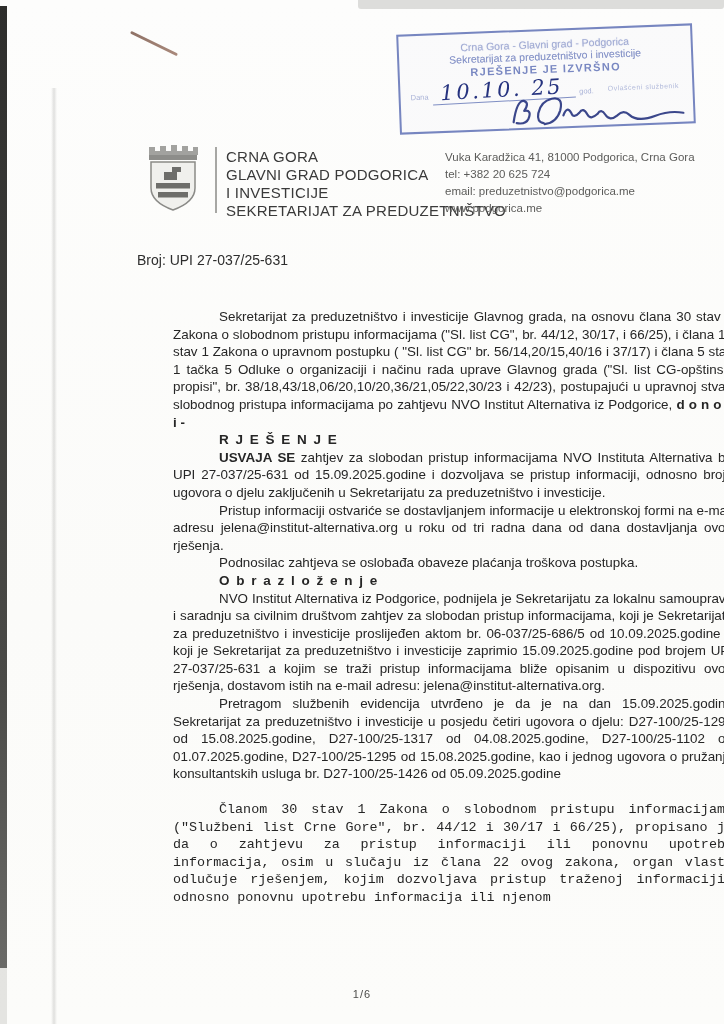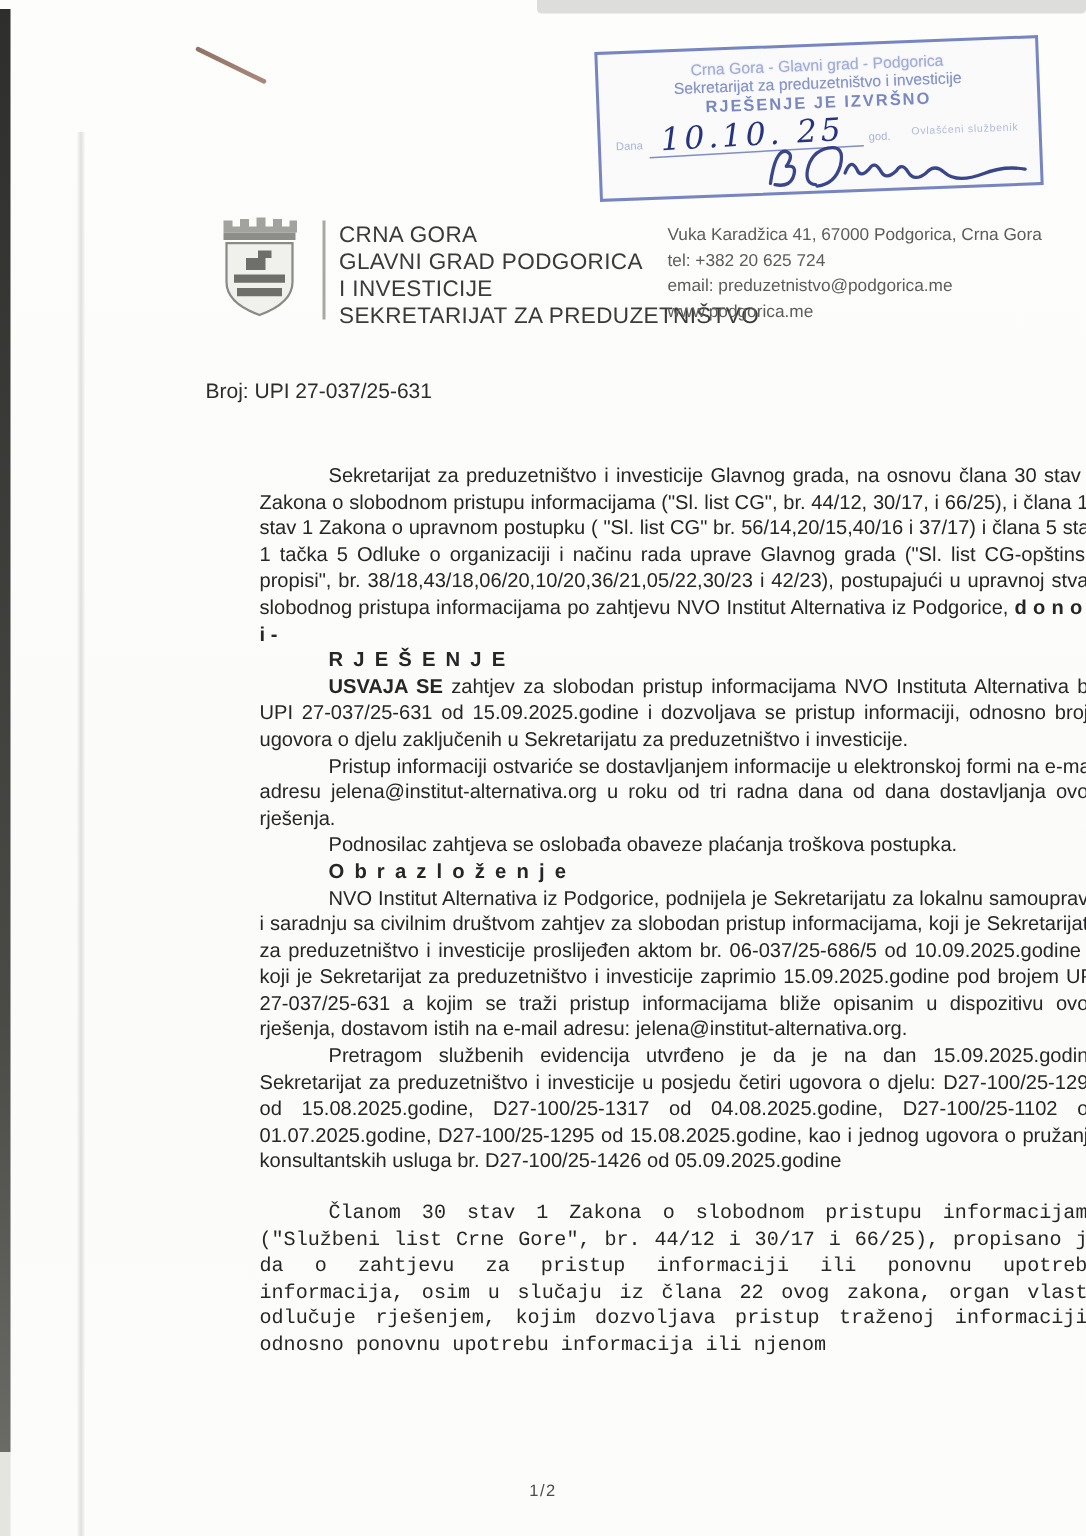--- a/index.html
+++ b/index.html
@@ -99,21 +99,21 @@
     <rect x="13" y="49" width="30" height="5.5" fill="#6e6e6b"></rect>
   </svg>
   <div class="hdr-divider"></div>
   <div class="org">
     <div>CRNA GORA</div>
     <div>GLAVNI GRAD PODGORICA</div>
     <div>I INVESTICIJE</div>
     <div>SEKRETARIJAT ZA PREDUZETNIŠTVO</div>
   </div>
   <div class="contact">
-    <div>Vuka Karadžica 41, 67000 Podgorica, Crna Gora</div>
+    <div>Vuka Karadžica 41, 81000 Podgorica, Crna Gora</div>
     <div>tel: +382 20 625 724</div>
     <div>email: preduzetnistvo@podgorica.me</div>
     <div>www.podgorica.me</div>
   </div>
 
   <div class="broj">Broj: UPI 27-037/25-631</div>
 
   <div class="bodytext">
     <p><span>Sekretarijat za preduzetništvo i investicije Glavnog grada, na osnovu člana  30 stav 1 Zakona o slobodnom pristupu informacijama ("Sl. list CG", br. 44/12, 30/17, i 66/25), i člana 18 stav 1 Zakona o upravnom postupku ( "Sl. list CG" br. 56/14,20/15,40/16 i 37/17) i člana 5 stav 1 tačka 5 Odluke o organizaciji i načinu rada uprave Glavnog grada ("Sl. list CG-opštinski propisi", br. 38/18,43/18,06/20,10/20,36/21,05/22,30/23 i 42/23), postupajući u upravnoj stvari slobodnog pristupa informacijama po zahtjevu NVO Institut Alternativa iz Podgorice, </span><span class="b">d o n o s i -</span></p>
 
@@ -127,15 +127,15 @@
 
     <p class="heading h2">O b r a z l o ž e n j e</p>
 
     <p><span>NVO Institut Alternativa iz Podgorice, podnijela je Sekretarijatu za lokalnu samoupravu i saradnju sa civilnim društvom zahtjev za slobodan pristup informacijama, koji je Sekretarijatu za preduzetništvo i investicije proslijeđen aktom br. 06-037/25-686/5 od 10.09.2025.godine a koji je Sekretarijat za preduzetništvo i investicije zaprimio 15.09.2025.godine pod brojem UPI 27-037/25-631 a kojim se traži pristup informacijama bliže opisanim u dispozitivu ovog rješenja, dostavom istih na e-mail adresu: </span><span class="u">jelena@institut-alternativa.org</span><span>.</span></p>
 
     <p>Pretragom službenih evidencija utvrđeno je da je na dan 15.09.2025.godine  Sekretarijat za preduzetništvo i investicije u posjedu četiri ugovora o djelu: D27-100/25-1296 od 15.08.2025.godine, D27-100/25-1317 od 04.08.2025.godine, D27-100/25-1102 od 01.07.2025.godine, D27-100/25-1295 od 15.08.2025.godine, kao i jednog ugovora o pružanju konsultantskih usluga br. D27-100/25-1426 od 05.09.2025.godine</p>
 
     <p class="pgap">Članom 30 stav 1 Zakona o slobodnom pristupu informacijama  ("Službeni list Crne Gore", br. 44/12 i 30/17 i 66/25), propisano je da o zahtjevu za pristup informaciji ili ponovnu upotrebu informacija, osim u slučaju iz člana 22 ovog zakona, organ vlasti odlučuje rješenjem, kojim dozvoljava pristup traženoj informaciji, odnosno ponovnu upotrebu informacija ili njenom</p>
   </div>
 
-  <div class="pageno">1/2</div>
+  <div class="pageno">1/6</div>
 
 </div>
 
 </body></html>

